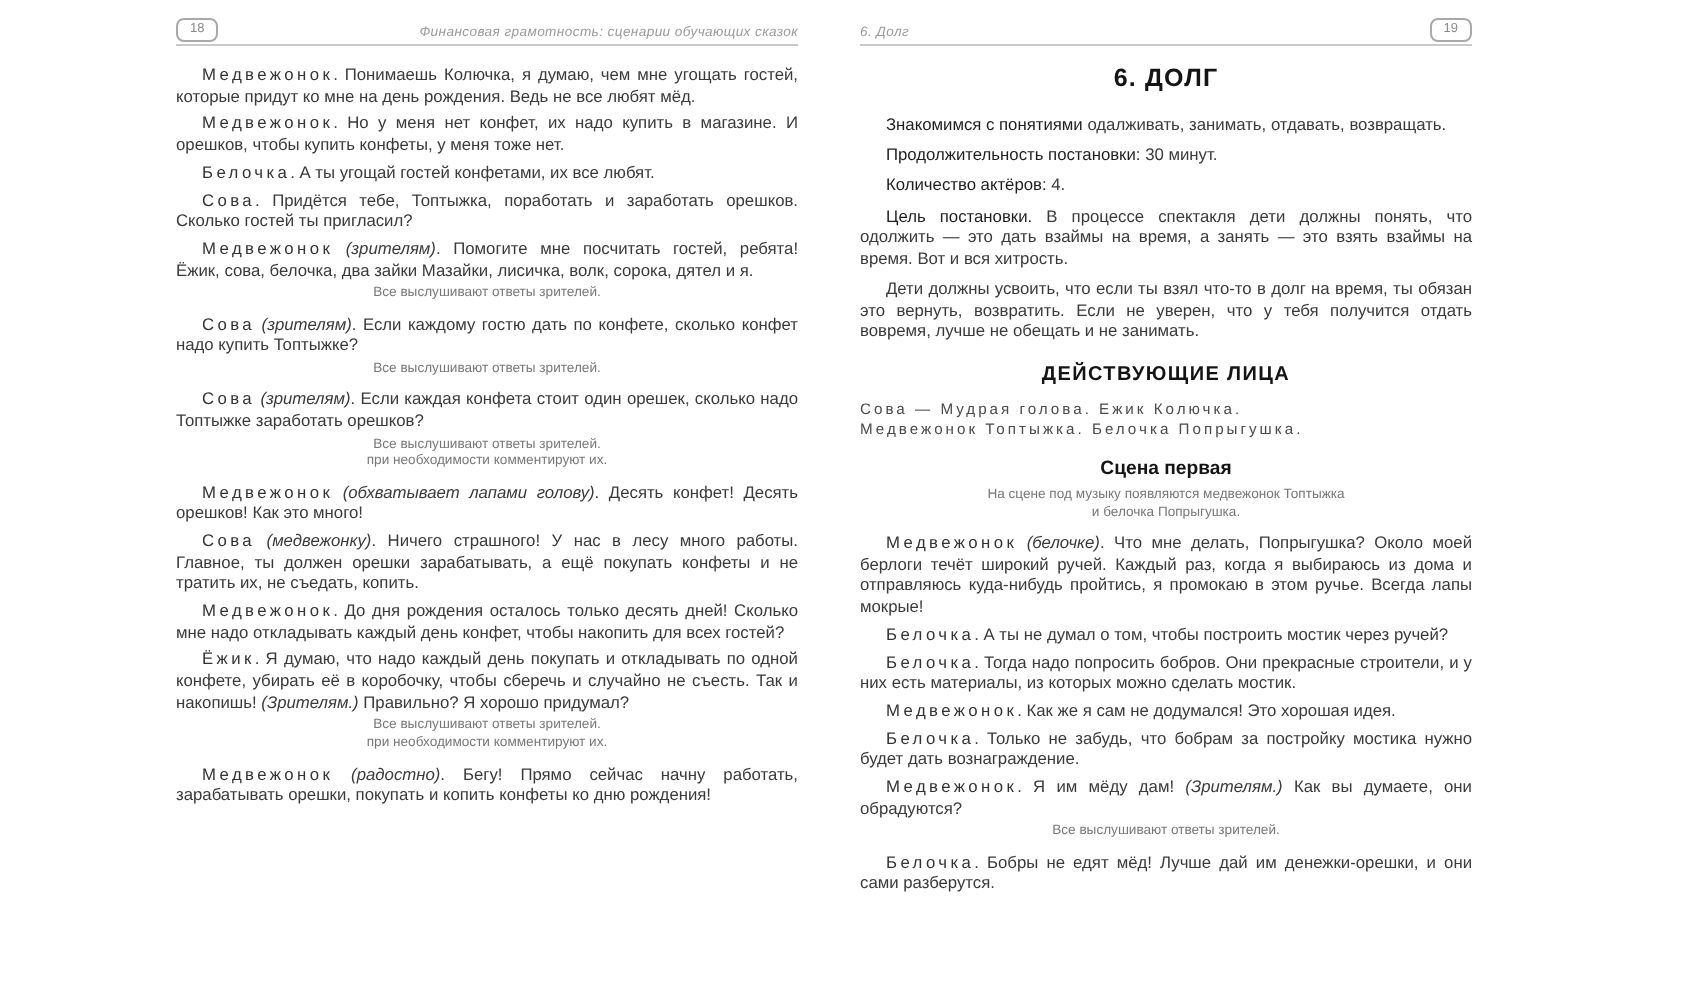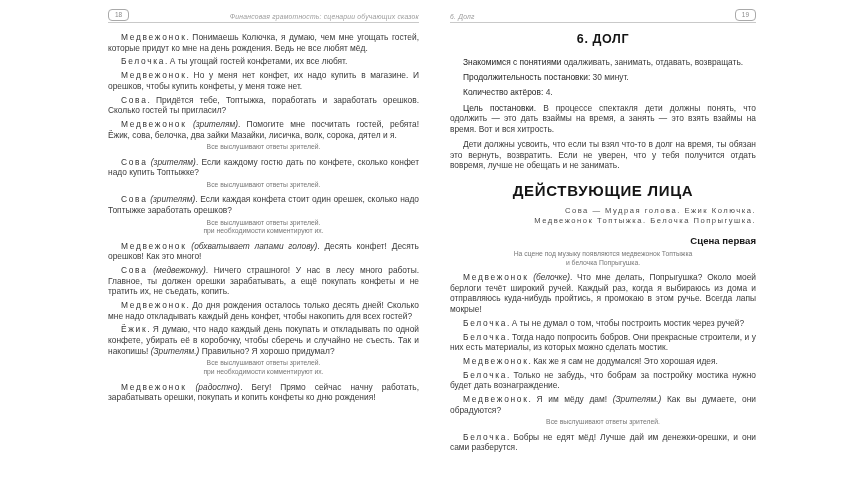--- a/index.html
+++ b/index.html
@@ -1,21 +1,21 @@
 <!DOCTYPE html>
 <html><head>
 <meta charset="utf-8">
 <style>
   html,body{margin:0;padding:0;}
   body{
     width:850px;height:498px;background:#ffffff;position:relative;overflow:hidden;
     font-family:"Liberation Sans", sans-serif;color:#3a3a3a;
     -webkit-font-smoothing:antialiased;
   }
-  .page{position:absolute;top:0;margin-left:20px;}
+  .page{position:absolute;top:0;}
   .page-left{left:88px;width:311px;}
   .page-right{left:430px;width:306px;}
 
   .running-head{position:relative;height:12px;margin-top:10px;border-bottom:1px solid #c9c9c9;}
   .pnum{
     position:absolute;top:-1px;font-size:6.5px;line-height:8px;color:#8a8a8a;
     border:1px solid #a9a9a9;border-radius:4px;padding:1px 6px;background:#fff;
   }
   .page-left .pnum{left:0;}
   .page-right .pnum{right:0;}
@@ -33,45 +33,45 @@
 
   .chapter-title{
     text-align:center;font-weight:bold;font-size:12.5px;color:#141414;
     letter-spacing:0.6px;margin:8px 0 11px 0;
   }
   .meta-line{margin-bottom:4.6px;}
   .meta-lead{font-weight:normal;color:#1e1e1e;}
   .body-para{margin-bottom:4px;}
 
   .section-heading{
-    text-align:center;font-weight:bold;font-size:15px;color:#141414;
+    text-align:center;font-weight:bold;font-size:10px;color:#141414;
     letter-spacing:0.7px;margin:11px 0 7px 0;
   }
   .scene-heading{
-    text-align:right;font-weight:bold;font-size:9.6px;color:#141414;
+    text-align:center;font-weight:bold;font-size:9.6px;color:#141414;
     margin:9px 0 4px 0;
   }
   .cast{margin:1px 0 4px 0;}
-  .cast-line{text-align:right;font-size:7.6px;letter-spacing:1.5px;color:#4a4a4a;line-height:10.2px;}
+  .cast-line{text-align:left;font-size:7.6px;letter-spacing:1.5px;color:#4a4a4a;line-height:10.2px;}
 
   .note{margin:2.5px 0 4.5px 0;}
   .note-line{text-align:center;font-size:6.8px;color:#787878;line-height:8.8px;}
 </style>
 </head>
 <body>
 
 <div class="page page-left">
   <div class="running-head">
     <span class="pnum">18</span>
     <span class="rtitle">Финансовая грамотность: сценарии обучающих сказок</span>
   </div>
   <div class="page-body" id="left-body">
       <p class="dialogue"><span class="speaker">Медвежонок</span>.&nbsp;<span>Понимаешь Колючка, я думаю, чем мне угощать гостей, которые придут ко мне на день рождения. Ведь не все любят мёд.</span></p>
+      <p class="dialogue"><span class="speaker">Медвежонок</span>.&nbsp;<span>Но у меня нет конфет, их надо купить в магазине. И орешков, чтобы купить конфеты, у меня тоже нет.</span></p>
       <p class="dialogue"><span class="speaker">Белочка</span>.&nbsp;<span>А ты угощай гостей конфетами, их все любят.</span></p>
-      <p class="dialogue"><span class="speaker">Медвежонок</span>.&nbsp;<span>Но у меня нет конфет, их надо купить в магазине. И орешков, чтобы купить конфеты, у меня тоже нет.</span></p>
       <p class="dialogue"><span class="speaker">Сова</span>.&nbsp;<span>Придётся тебе, Топтыжка, поработать и заработать орешков. Сколько гостей ты пригласил?</span></p>
       <p class="dialogue"><span class="speaker">Медвежонок</span> <span class="stage-dir">(зрителям)</span>.&nbsp;<span>Помогите мне посчитать гостей, ребята! Ёжик, сова, белочка, два зайки Мазайки, лисичка, волк, сорока, дятел и я.</span></p>
       <div class="note">
         <div class="note-line">Все выслушивают ответы зрителей.</div>
       </div>
       <p class="dialogue"><span class="speaker">Сова</span> <span class="stage-dir">(зрителям)</span>.&nbsp;<span>Если каждому гостю дать по конфете, сколько конфет надо купить Топтыжке?</span></p>
       <div class="note">
         <div class="note-line">Все выслушивают ответы зрителей.</div>
       </div>
       <p class="dialogue"><span class="speaker">Сова</span> <span class="stage-dir">(зрителям)</span>.&nbsp;<span>Если каждая конфета стоит один орешек, сколько надо Топтыжке заработать орешков?</span></p>

